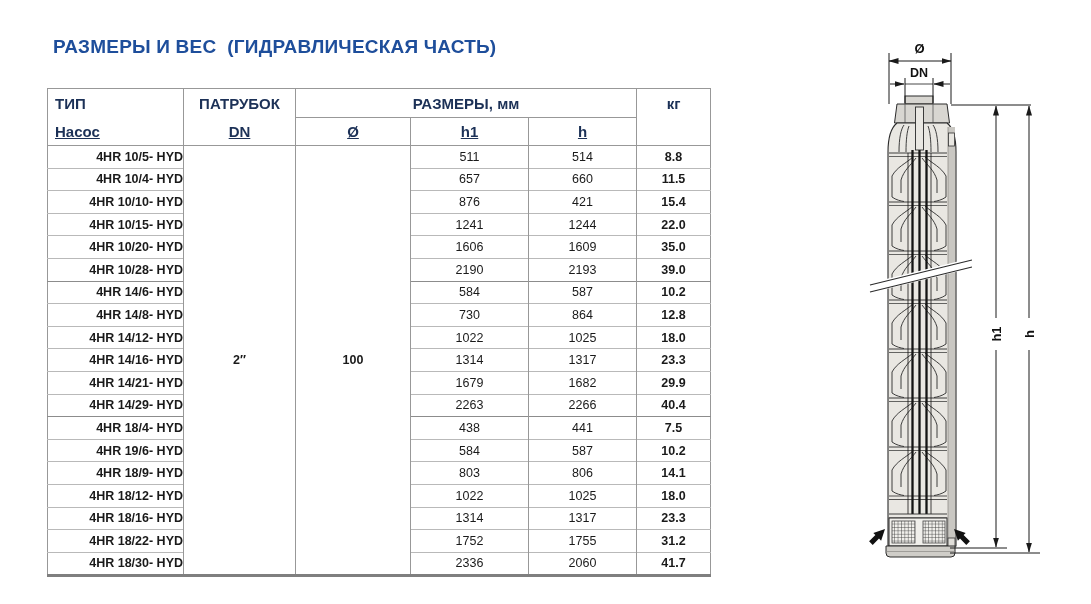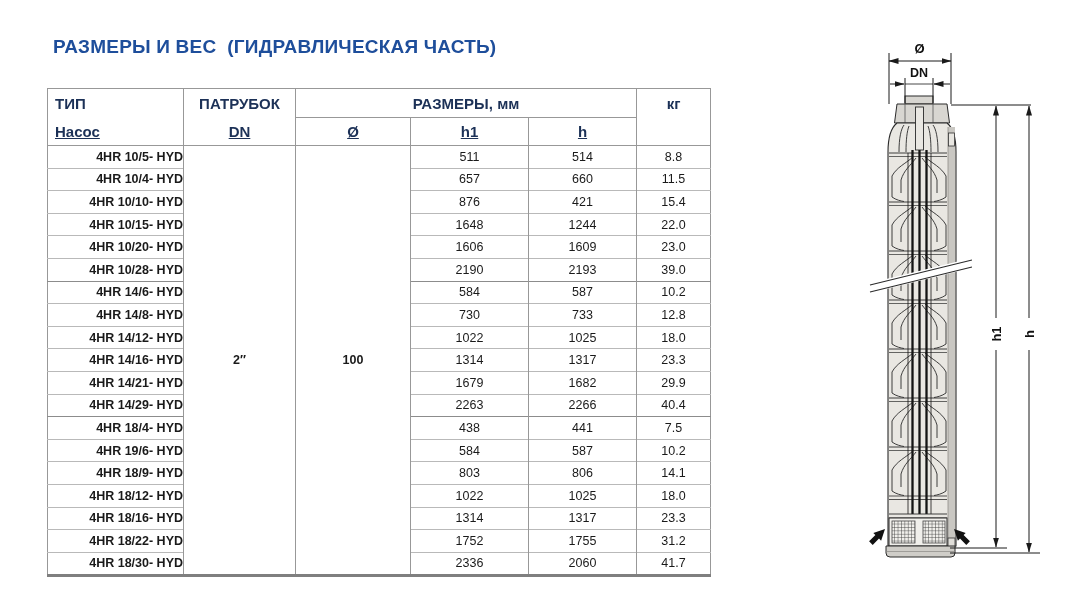--- a/index.html
+++ b/index.html
@@ -17,21 +17,21 @@
   th.left{text-align:left;padding-left:7px;}
   .v{border-left:1.2px solid #989898;}
   .hb{border-bottom:1.4px solid #989898;}
   tbody td{height:21.6px;font-size:12.5px;color:#1a1a1a;text-align:center;
            vertical-align:middle;border-top:1px solid #b9b9b9;}
   tbody tr:first-child td{border-top:none;}
   tbody tr.grp td{border-top:1.8px solid #8c8c8c;}
   td.c-type{text-align:right;font-weight:bold;padding-left:6px;}
   td.c-type .model{display:inline-block;width:63px;}
   td.c-dn,td.c-dia{border-top:none;font-weight:bold;}
-  td.c-kg{font-weight:normal;}
+  td.c-kg{font-weight:bold;}
   svg text{font-family:"Liberation Sans",sans-serif;}
 </style>
 </head>
 <body>
 
 <div class="page">
 
   <div class="title">РАЗМЕРЫ И ВЕС  (ГИДРАВЛИЧЕСКАЯ ЧАСТЬ)</div>
 
   <table class="tbl">
@@ -86,32 +86,32 @@
 
       <td class="c-num v">876</td>
       <td class="c-num v">421</td>
       <td class="c-kg v">15.4</td>
     </tr>
         <tr>
       <td class="c-type">
         <span class="model">4HR 10/15</span><span class="suffix">- HYD</span>
       </td>
 
-      <td class="c-num v">1648</td>
+      <td class="c-num v">1241</td>
       <td class="c-num v">1244</td>
       <td class="c-kg v">22.0</td>
     </tr>
         <tr>
       <td class="c-type">
         <span class="model">4HR 10/20</span><span class="suffix">- HYD</span>
       </td>
 
       <td class="c-num v">1606</td>
       <td class="c-num v">1609</td>
-      <td class="c-kg v">23.0</td>
+      <td class="c-kg v">35.0</td>
     </tr>
         <tr>
       <td class="c-type">
         <span class="model">4HR 10/28</span><span class="suffix">- HYD</span>
       </td>
 
       <td class="c-num v">2190</td>
       <td class="c-num v">2193</td>
       <td class="c-kg v">39.0</td>
     </tr>
@@ -123,21 +123,21 @@
       <td class="c-num v">584</td>
       <td class="c-num v">587</td>
       <td class="c-kg v">10.2</td>
     </tr>
         <tr>
       <td class="c-type">
         <span class="model">4HR 14/8</span><span class="suffix">- HYD</span>
       </td>
 
       <td class="c-num v">730</td>
-      <td class="c-num v">733</td>
+      <td class="c-num v">864</td>
       <td class="c-kg v">12.8</td>
     </tr>
         <tr>
       <td class="c-type">
         <span class="model">4HR 14/12</span><span class="suffix">- HYD</span>
       </td>
 
       <td class="c-num v">1022</td>
       <td class="c-num v">1025</td>
       <td class="c-kg v">18.0</td>

